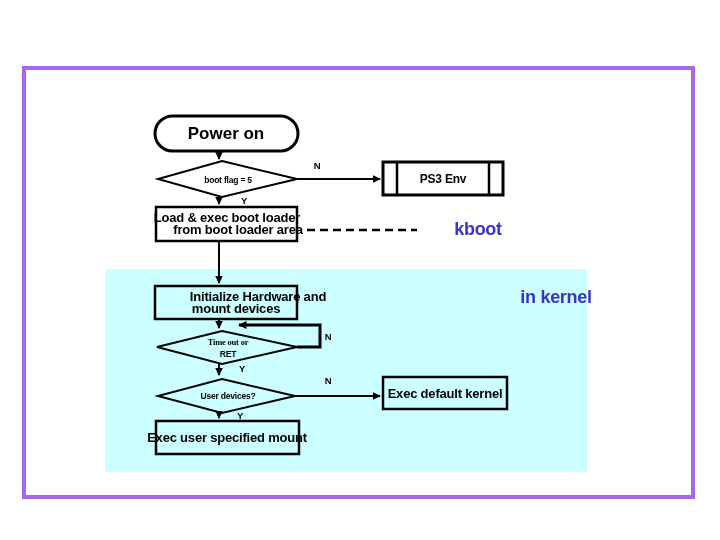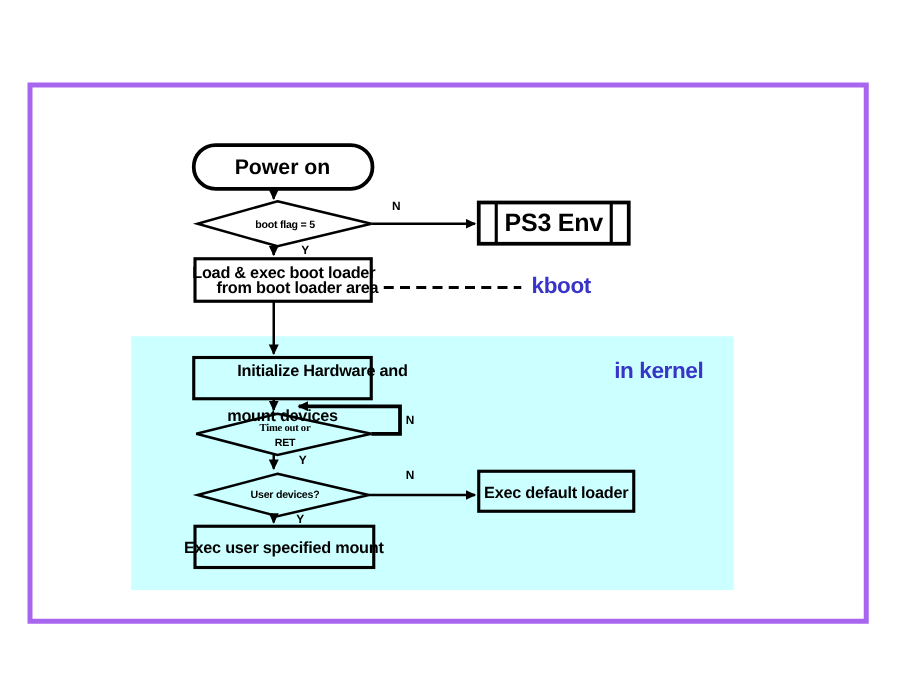--- a/index.html
+++ b/index.html
@@ -31,28 +31,29 @@
   .lbl {
     position: absolute;
     transform: translate(-50%, -50%);
     white-space: nowrap;
     color: #000;
     font-weight: bold;
     letter-spacing: -0.2px;
     line-height: 1.25;
   }
   .lbl-title { font-size: 17px; letter-spacing: 0px; }
-  .lbl-ps3   { font-size: 20px; }
+  .lbl-ps3   { font-size: 12px; }
   .lbl-box   { font-size: 13px; line-height: 12px; }
   .lbl-diamond { font-size: 8.5px; line-height: 11px; }
   .lbl-branch { font-size: 9.5px; }
   .lbl-blue {
     font-size: 18px;
     color: #3834c8;
     letter-spacing: -0.3px;
+    margin-left: 29px;
   }
 </style>
 </head>
 <body>
 
 <div class="canvas">
 
   <div class="frame"></div>
   <div class="cyan-region"></div>
 
@@ -115,32 +116,32 @@
   <div class="lbl lbl-branch" style="left:244px; top:201px;">Y</div>
 
   <div class="lbl lbl-box" style="left:227px; top:218px;">Load &amp; exec boot loader</div>
   <div class="lbl lbl-box" style="left:227px; top:230px;margin-left:11px;">from boot loader area</div>
 
   <div class="lbl lbl-blue" style="left:449px; top:229px;">kboot</div>
 
   <div class="lbl lbl-blue" style="left:527px; top:297px;">in kernel</div>
 
   <div class="lbl lbl-box" style="left:226px; top:297px;margin-left:32px;">Initialize Hardware and</div>
-  <div class="lbl lbl-box" style="left:226px; top:309px;margin-top:24px;">mount devices</div>
+  <div class="lbl lbl-box" style="left:236px; top:309px;">mount devices</div>
 
   <div class="lbl lbl-branch" style="left:328px; top:337px;">N</div>
 
   <div class="lbl lbl-diamond" style="left:228px; top:342px;font-family:Liberation Serif, serif;">Time out or</div>
   <div class="lbl lbl-diamond" style="left:228px; top:354px;">RET</div>
 
   <div class="lbl lbl-branch" style="left:242px; top:369px;">Y</div>
 
   <div class="lbl lbl-diamond" style="left:228px; top:396px;">User devices?</div>
 
   <div class="lbl lbl-branch" style="left:328px; top:381px;">N</div>
 
-  <div class="lbl lbl-box" style="left:445px; top:394px;">Exec default loader</div>
+  <div class="lbl lbl-box" style="left:445px; top:394px;">Exec default kernel</div>
 
   <div class="lbl lbl-branch" style="left:240px; top:416px;">Y</div>
 
   <div class="lbl lbl-box" style="left:227px; top:438px;">Exec user specified mount</div>
 
 </div>
 
 </body></html>

